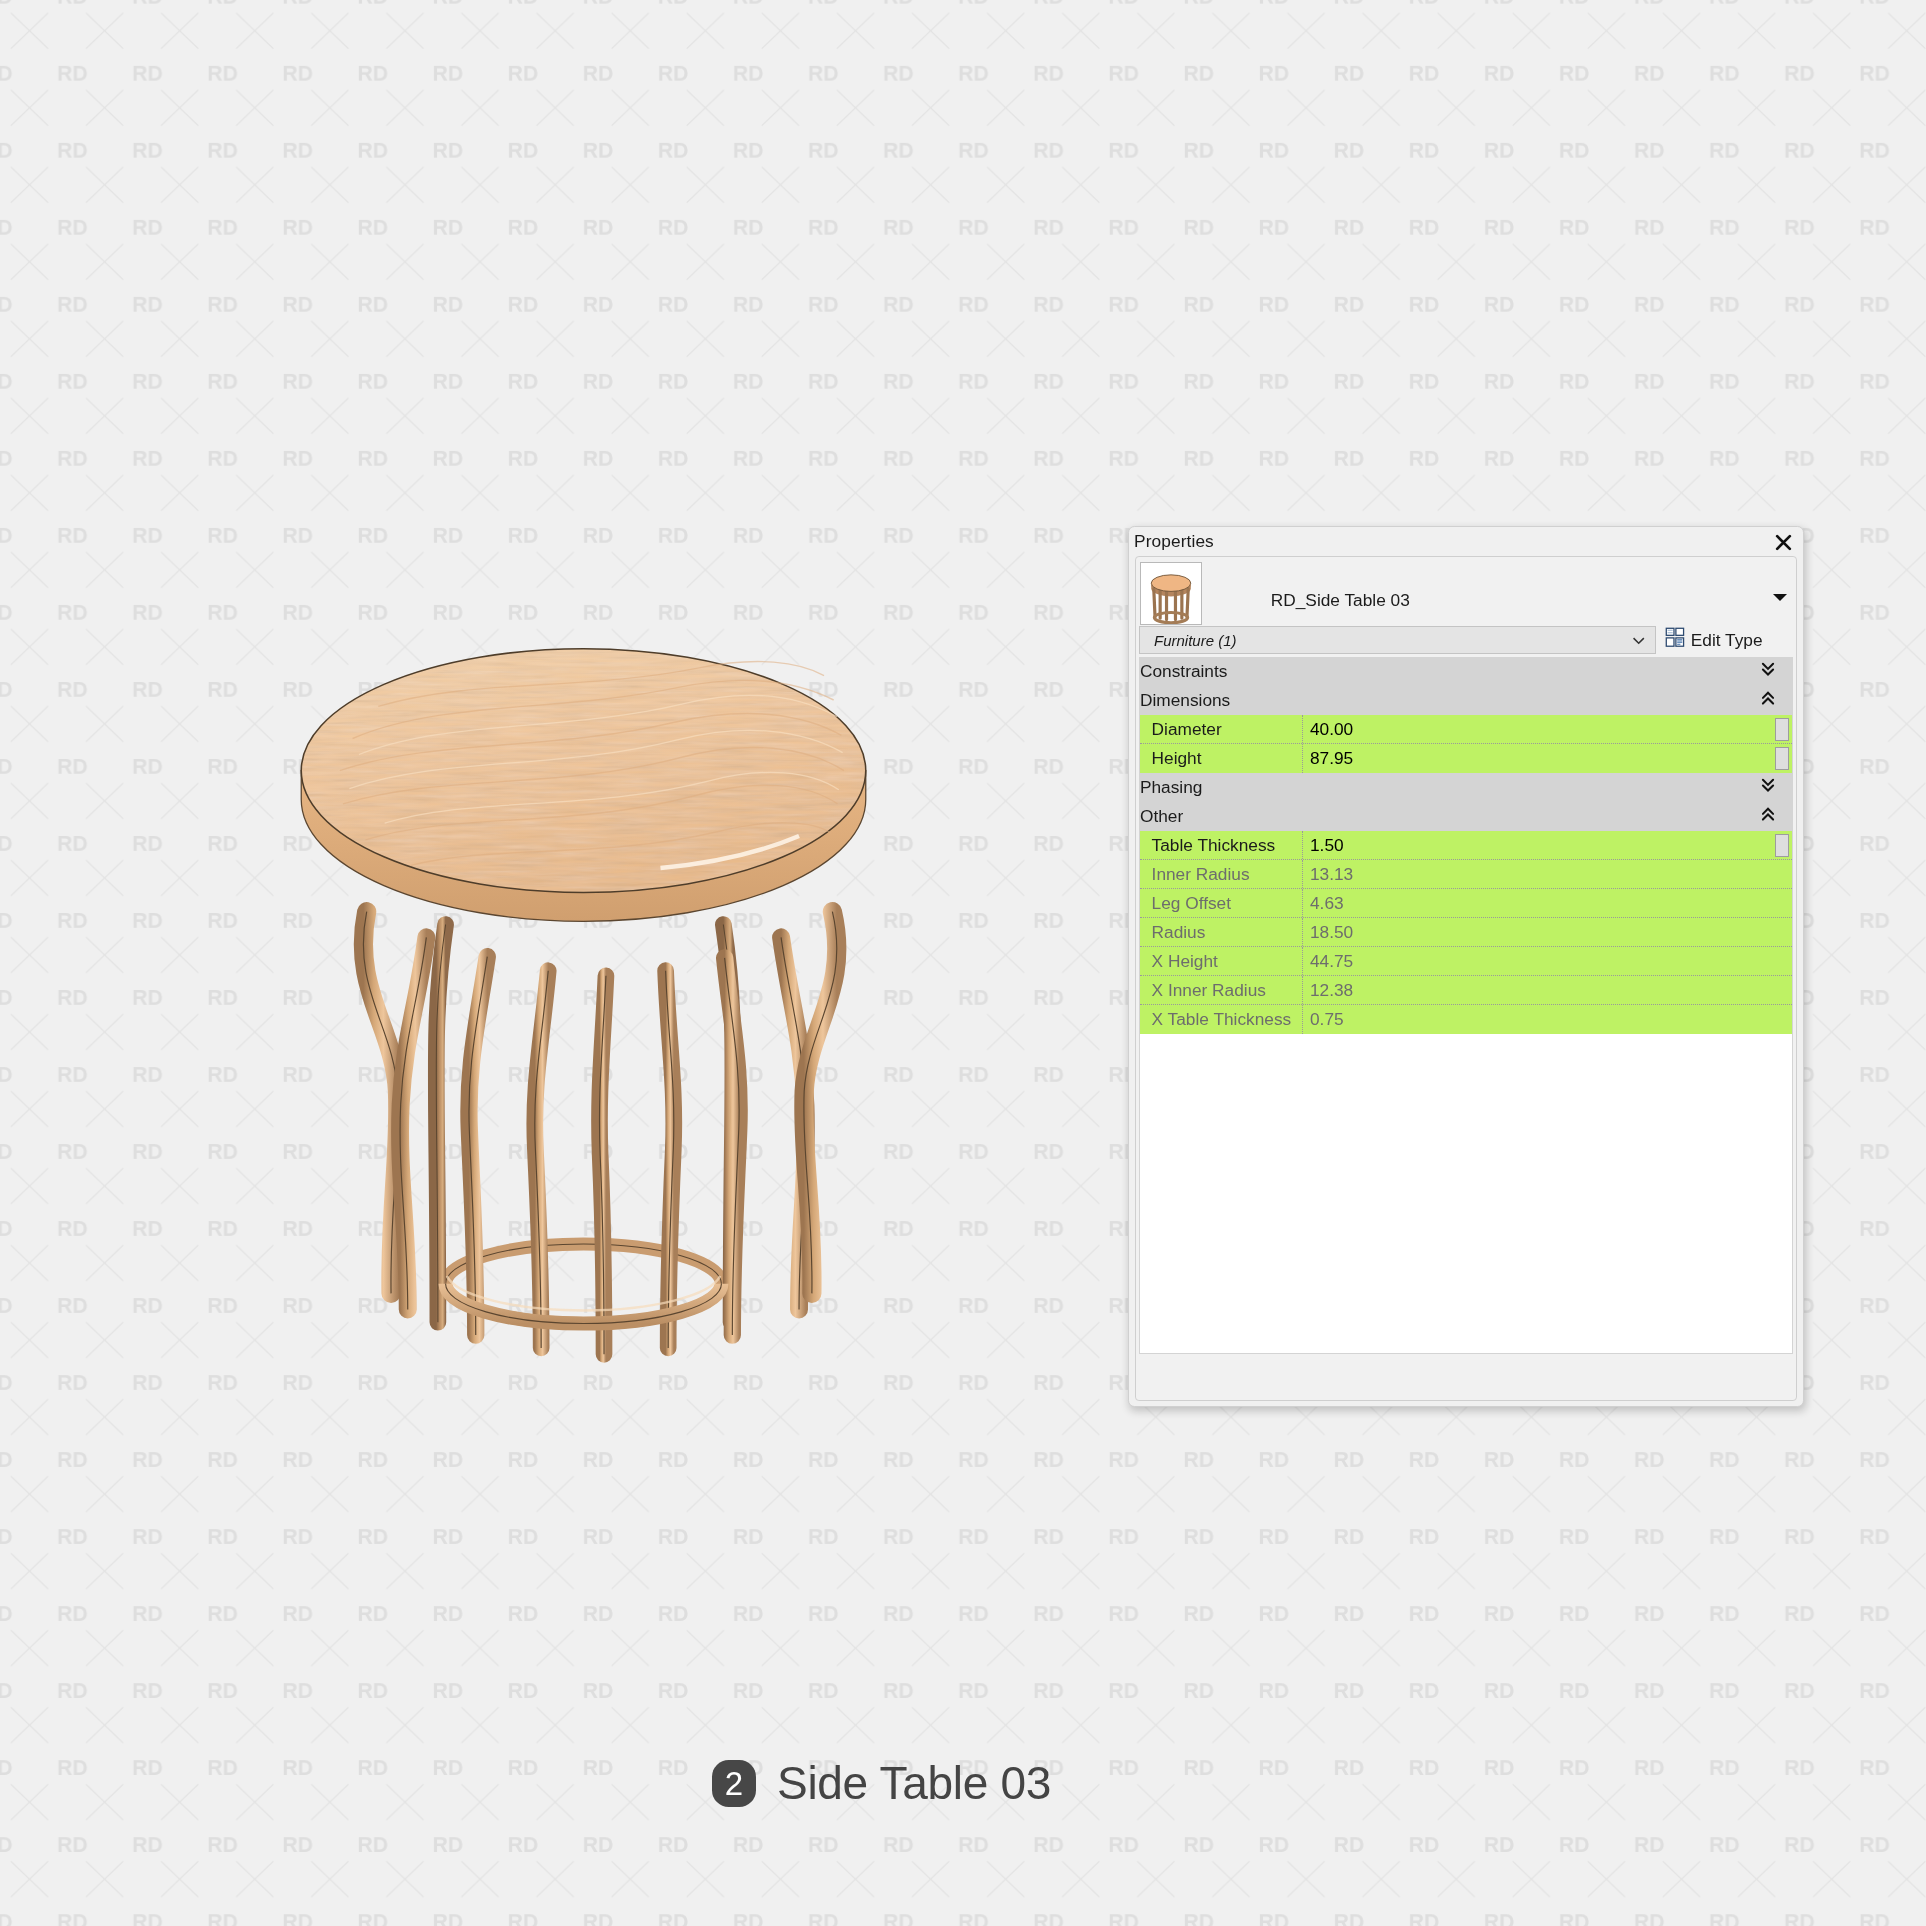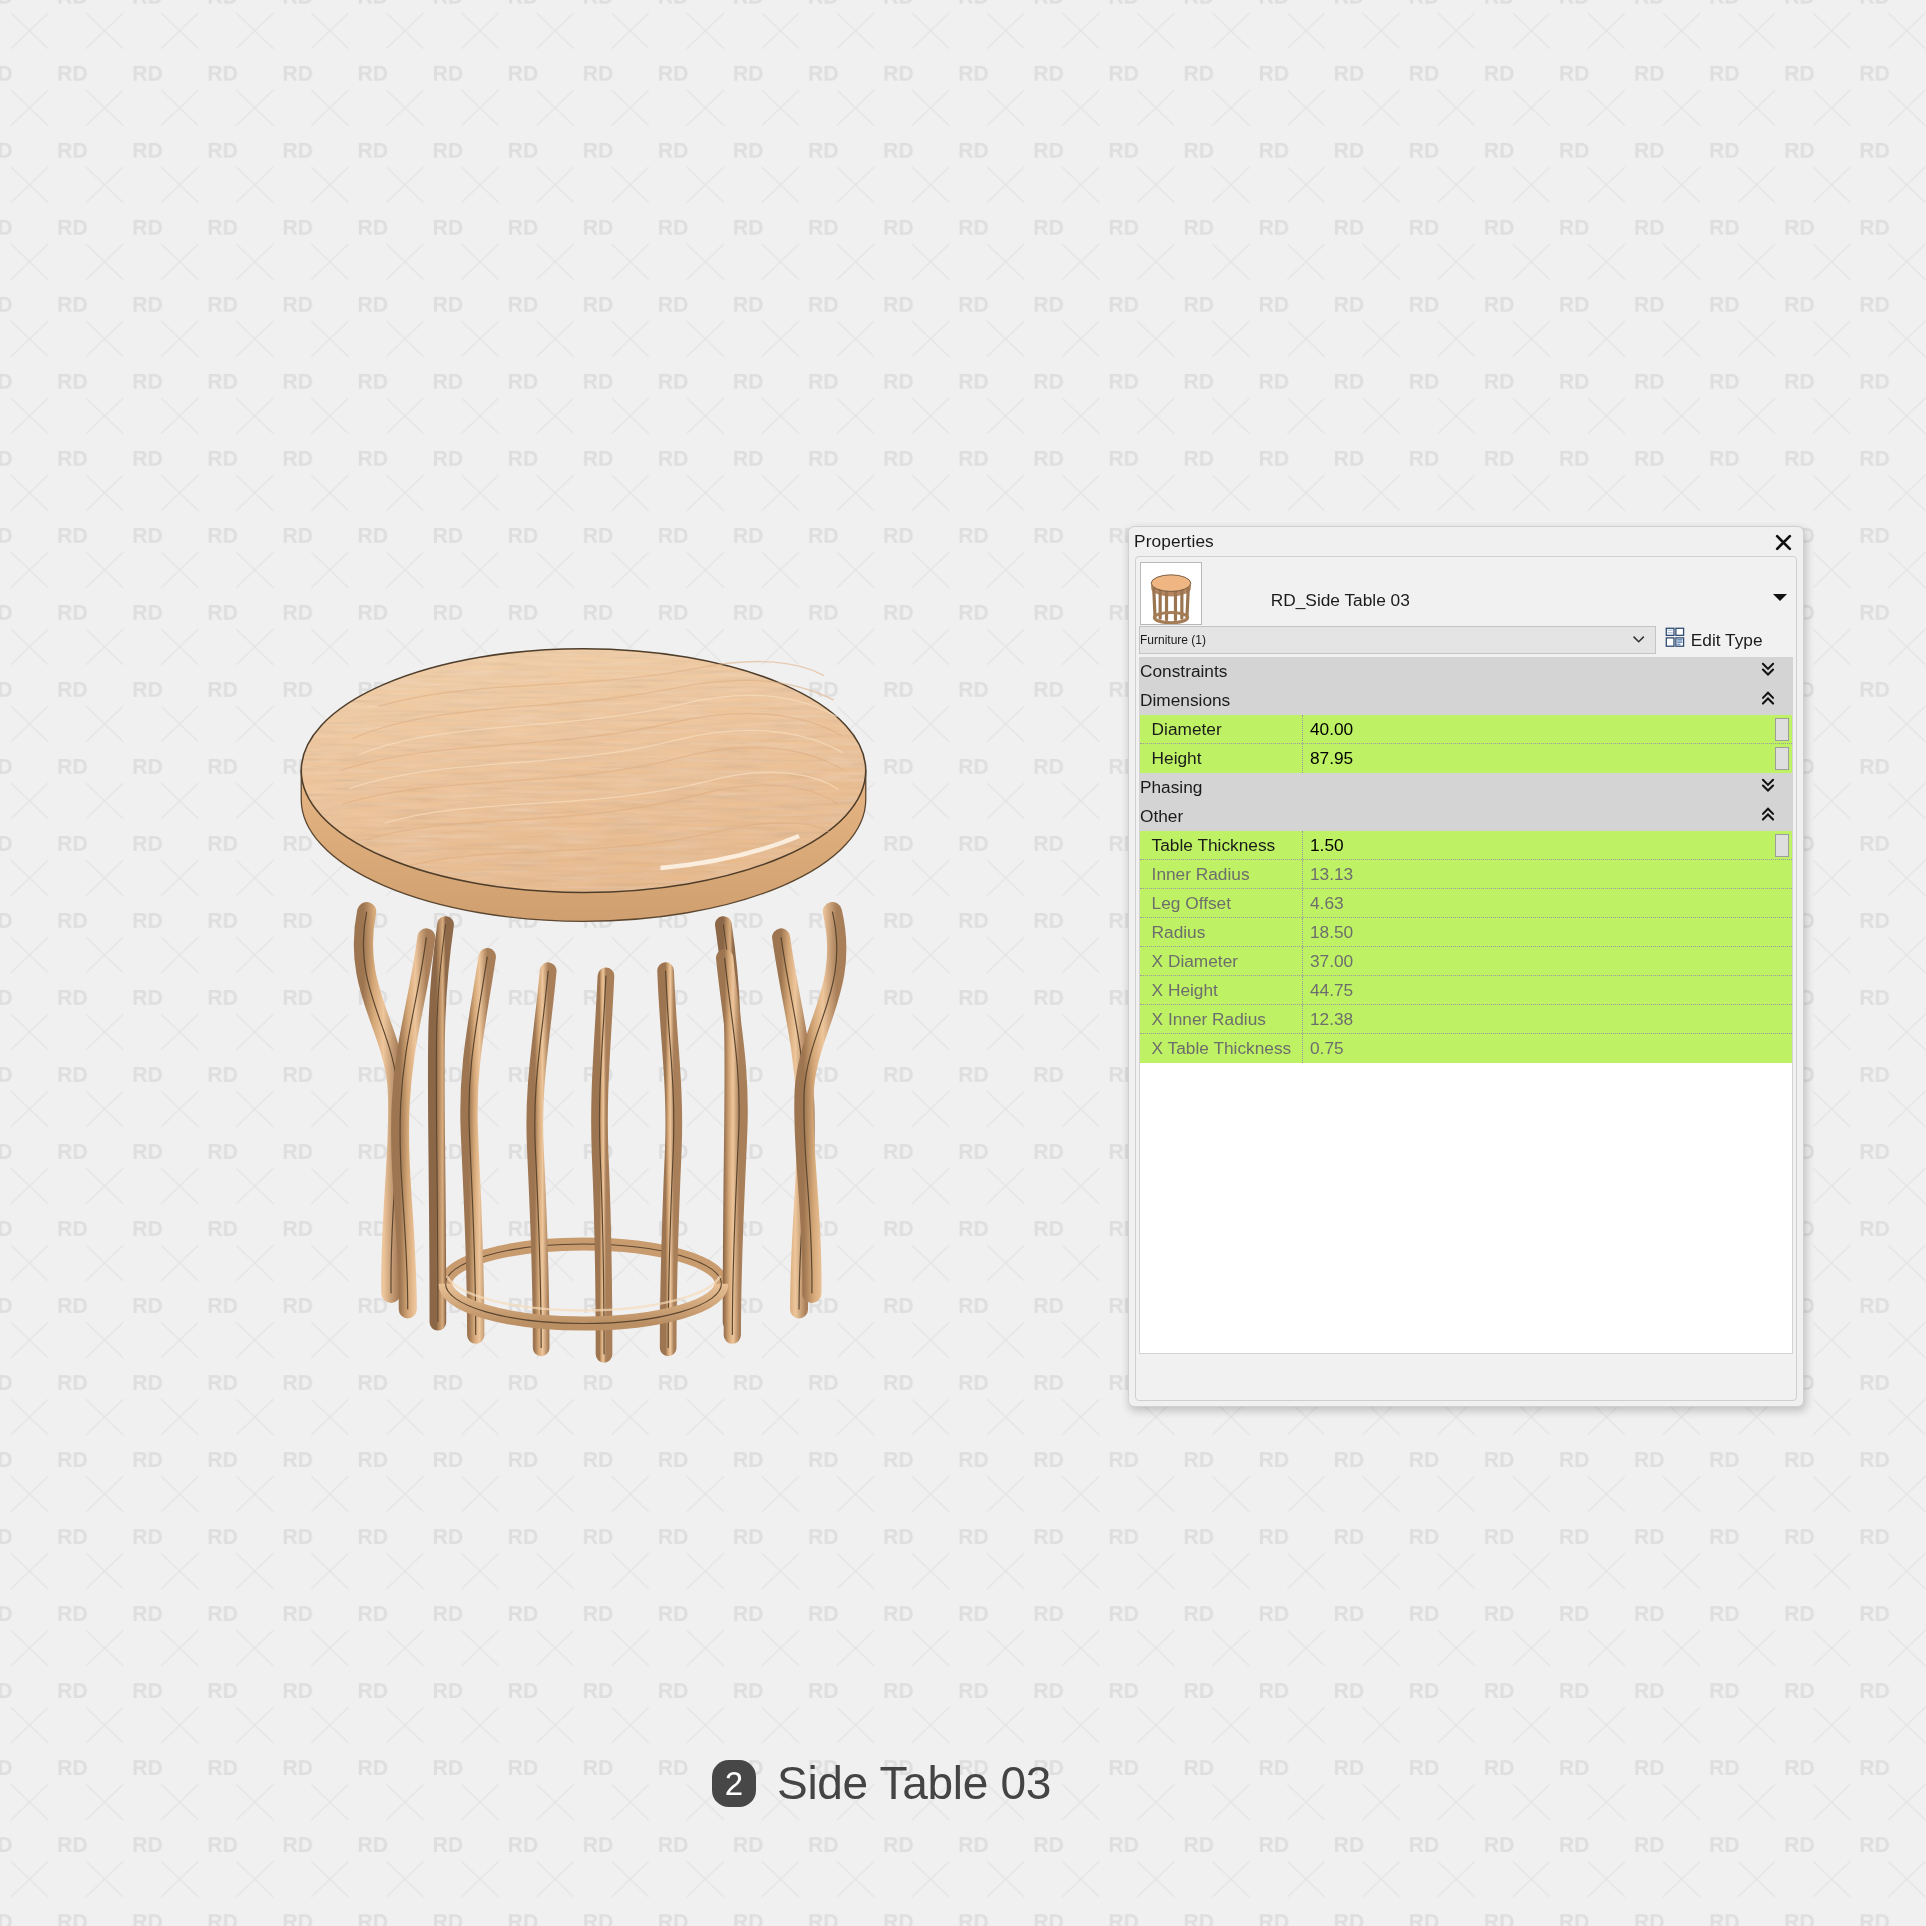--- a/index.html
+++ b/index.html
@@ -115,24 +115,25 @@
     margin: 0 0 0 0;
   }
   .category-combo {
     position: relative;
     flex: 1 1 auto;
     margin-left: 3.2px;
     background: #e4e4e4;
     border: 0.6px solid #c4c4c4;
     display: flex;
     align-items: center;
-    padding-left: 0;
-    font-size: 12px;
+    padding-left: 14px;
+    font-size: 15px;
     color: #1b1b1b;
     cursor: pointer;
+    font-style: italic;
   }
   .combo-caret {
     position: absolute;
     right: 9px; top: 50%;
     transform: translateY(-50%);
   }
   .edit-type-btn {
     flex: 0 0 auto;
     width: 140px;
     display: flex;
@@ -494,25 +495,20 @@
           <div class="prop-label">Leg Offset</div>
           <div class="prop-value">4.63</div>
           <div class="prop-stepper hidden"></div>
         </div>
         <div class="prop-row">
           <div class="prop-label">Radius</div>
           <div class="prop-value">18.50</div>
           <div class="prop-stepper hidden"></div>
         </div>
         <div class="prop-row">
-          <div class="prop-label">X Diameter</div>
-          <div class="prop-value">37.00</div>
-          <div class="prop-stepper hidden"></div>
-        </div>
-        <div class="prop-row">
           <div class="prop-label">X Height</div>
           <div class="prop-value">44.75</div>
           <div class="prop-stepper hidden"></div>
         </div>
         <div class="prop-row">
           <div class="prop-label">X Inner Radius</div>
           <div class="prop-value">12.38</div>
           <div class="prop-stepper hidden"></div>
         </div>
         <div class="prop-row last-of-group">

